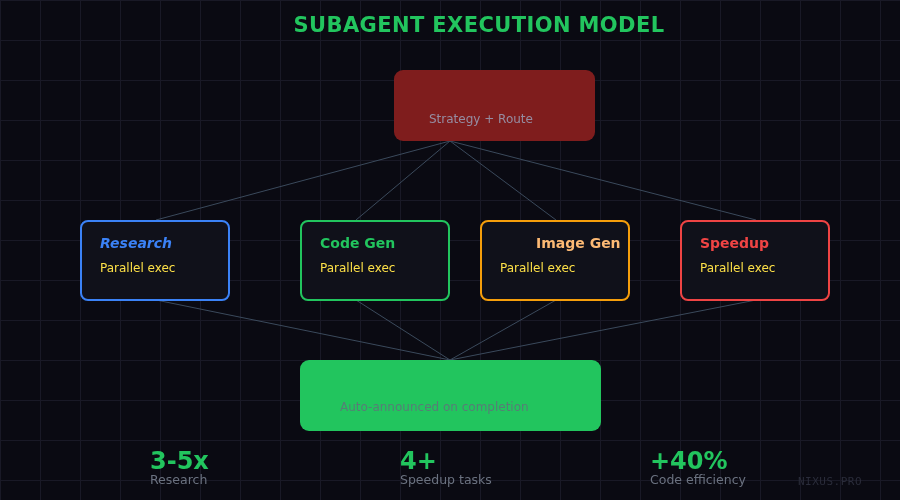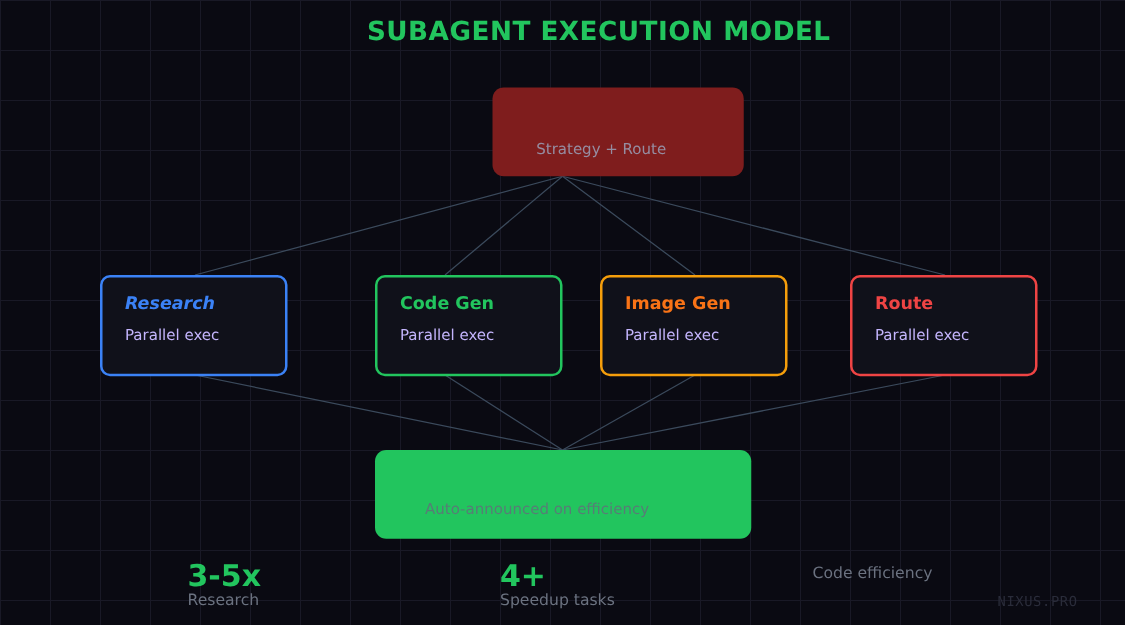--- a/index.html
+++ b/index.html
@@ -32,21 +32,21 @@
     position:absolute; left:40px; top:40px; font-size:12px; color:#5a7a78; opacity:0.95;
   }
   .card {
     position:absolute; top:220px; width:146px; height:77px;
     background:#10111a; border:2px solid; border-radius:8px;
   }
   .card .name {
     position:absolute; left:18px; top:13px; font-size:14px; font-weight:bold;
   }
   .card .sub {
-    position:absolute; left:18px; top:39px; font-size:12px; color:#c4b5fd;
+    position:absolute; left:18px; top:39px; font-size:12px; color:#fde047;
   }
   .stat { position:absolute; top:450px; }
   .stat .val { font-size:24px; font-weight:bold; line-height:22px; }
   .stat .lbl { font-size:12.5px; color:#6b7280; line-height:16px; }
   .watermark {
     position:absolute; left:780px; top:475px; font-family:"DejaVu Sans Mono", monospace;
     font-size:11px; color:#2a2c3a; letter-spacing:0.5px;margin-left:18px;
   }
 </style>
 </head>
@@ -73,37 +73,38 @@
 
 <div class="card" style="left:80px; border-color:#3b82f6;">
   <div class="name" style="color:#3b82f6;font-style:italic;">Research</div>
   <div class="sub">Parallel exec</div>
 </div>
 <div class="card" style="left:266px; border-color:#22c55e;margin-left:34px;">
   <div class="name" style="color:#22c55e;">Code Gen</div>
   <div class="sub">Parallel exec</div>
 </div>
 <div class="card" style="left:480px; border-color:#f59e0b;">
-  <div class="name" style="color:#f97316;">Image Gen</div>
+  <div class="name" style="color:#fdba74;margin-left:36px;">Image Gen</div>
   <div class="sub">Parallel exec</div>
 </div>
 <div class="card" style="left:680px; border-color:#ef4444;">
-  <div class="name" style="color:#ef4444;">Route</div>
+  <div class="name" style="color:#ef4444;">Speedup</div>
   <div class="sub">Parallel exec</div>
 </div>
 
 <div class="bottom-node" style="background:#22c55e;">
-  <div class="sub">Auto-announced on efficiency</div>
+  <div class="sub">Auto-announced on completion</div>
 </div>
 
 <div class="stat" style="left:150px;">
   <div class="val" style="color:#22c55e;">3-5x</div>
   <div class="lbl">Research</div>
 </div>
 <div class="stat" style="left:400px;">
   <div class="val" style="color:#22c55e;">4+</div>
   <div class="lbl">Speedup tasks</div>
 </div>
 <div class="stat" style="left:650px;">
+  <div class="val" style="color:#22c55e;">+40%</div>
   <div class="lbl">Code efficiency</div>
 </div>
 
 <div class="watermark">NIXUS.PRO</div>
 
 </body></html>

